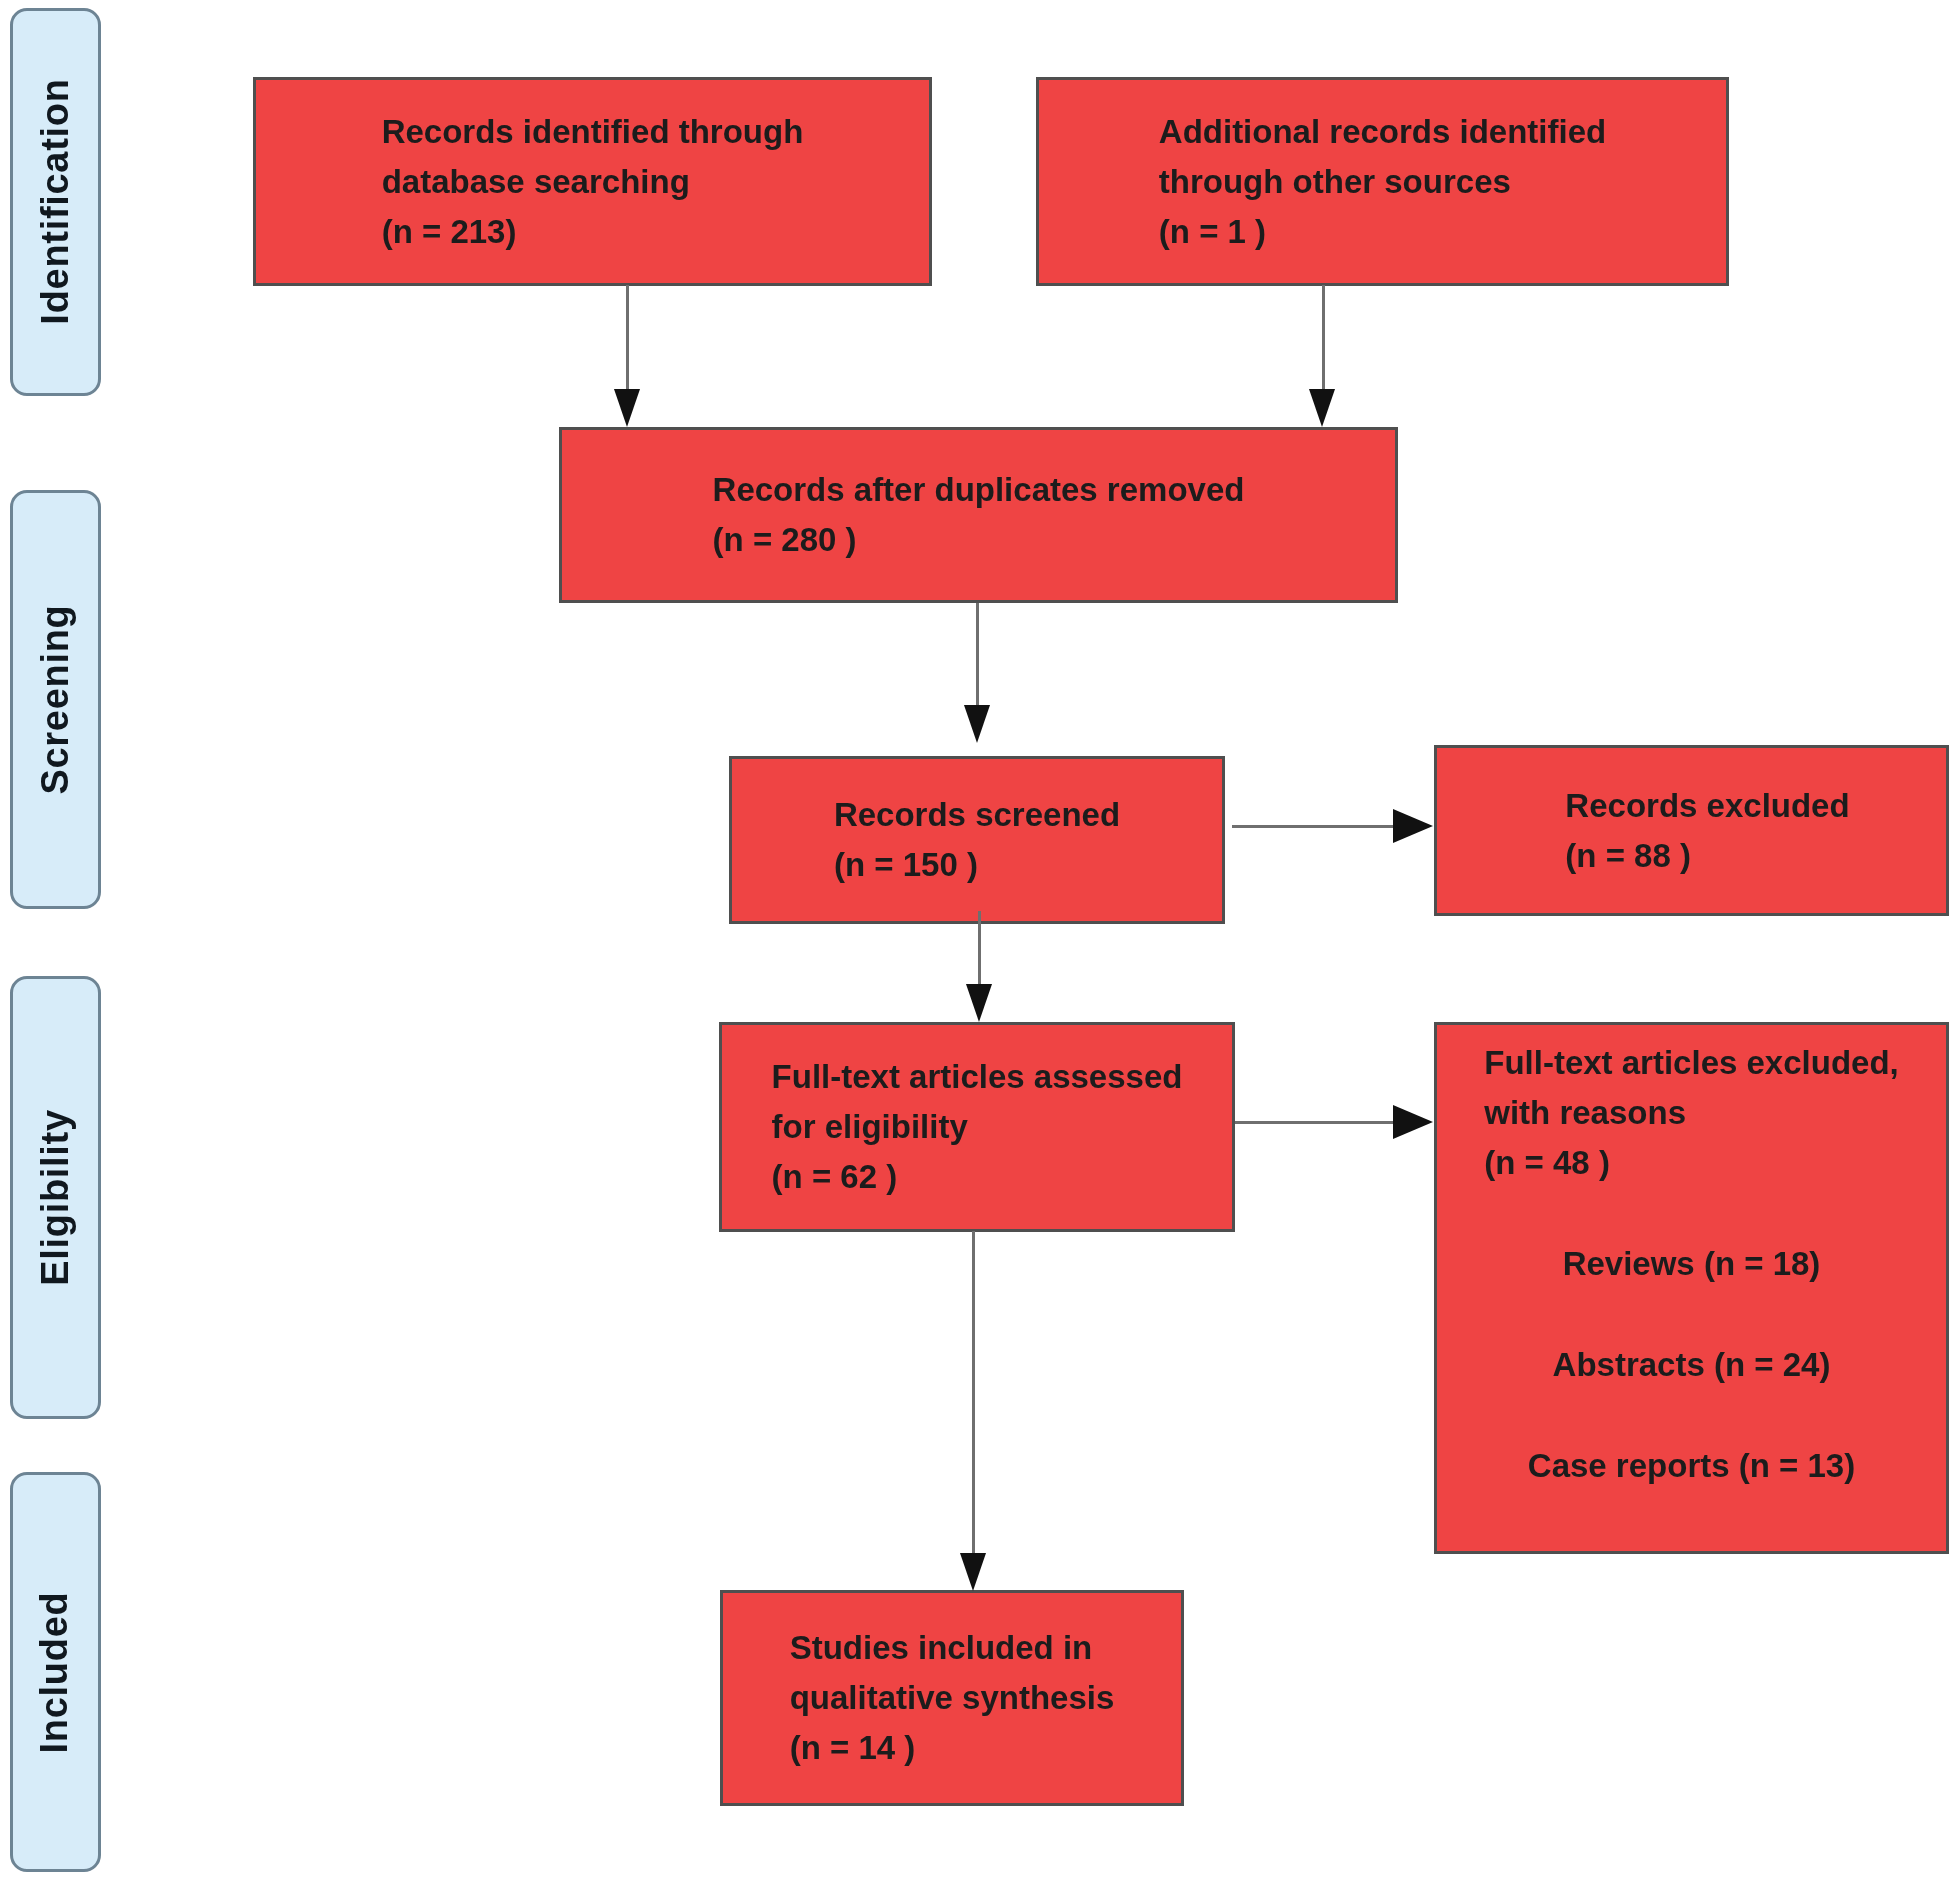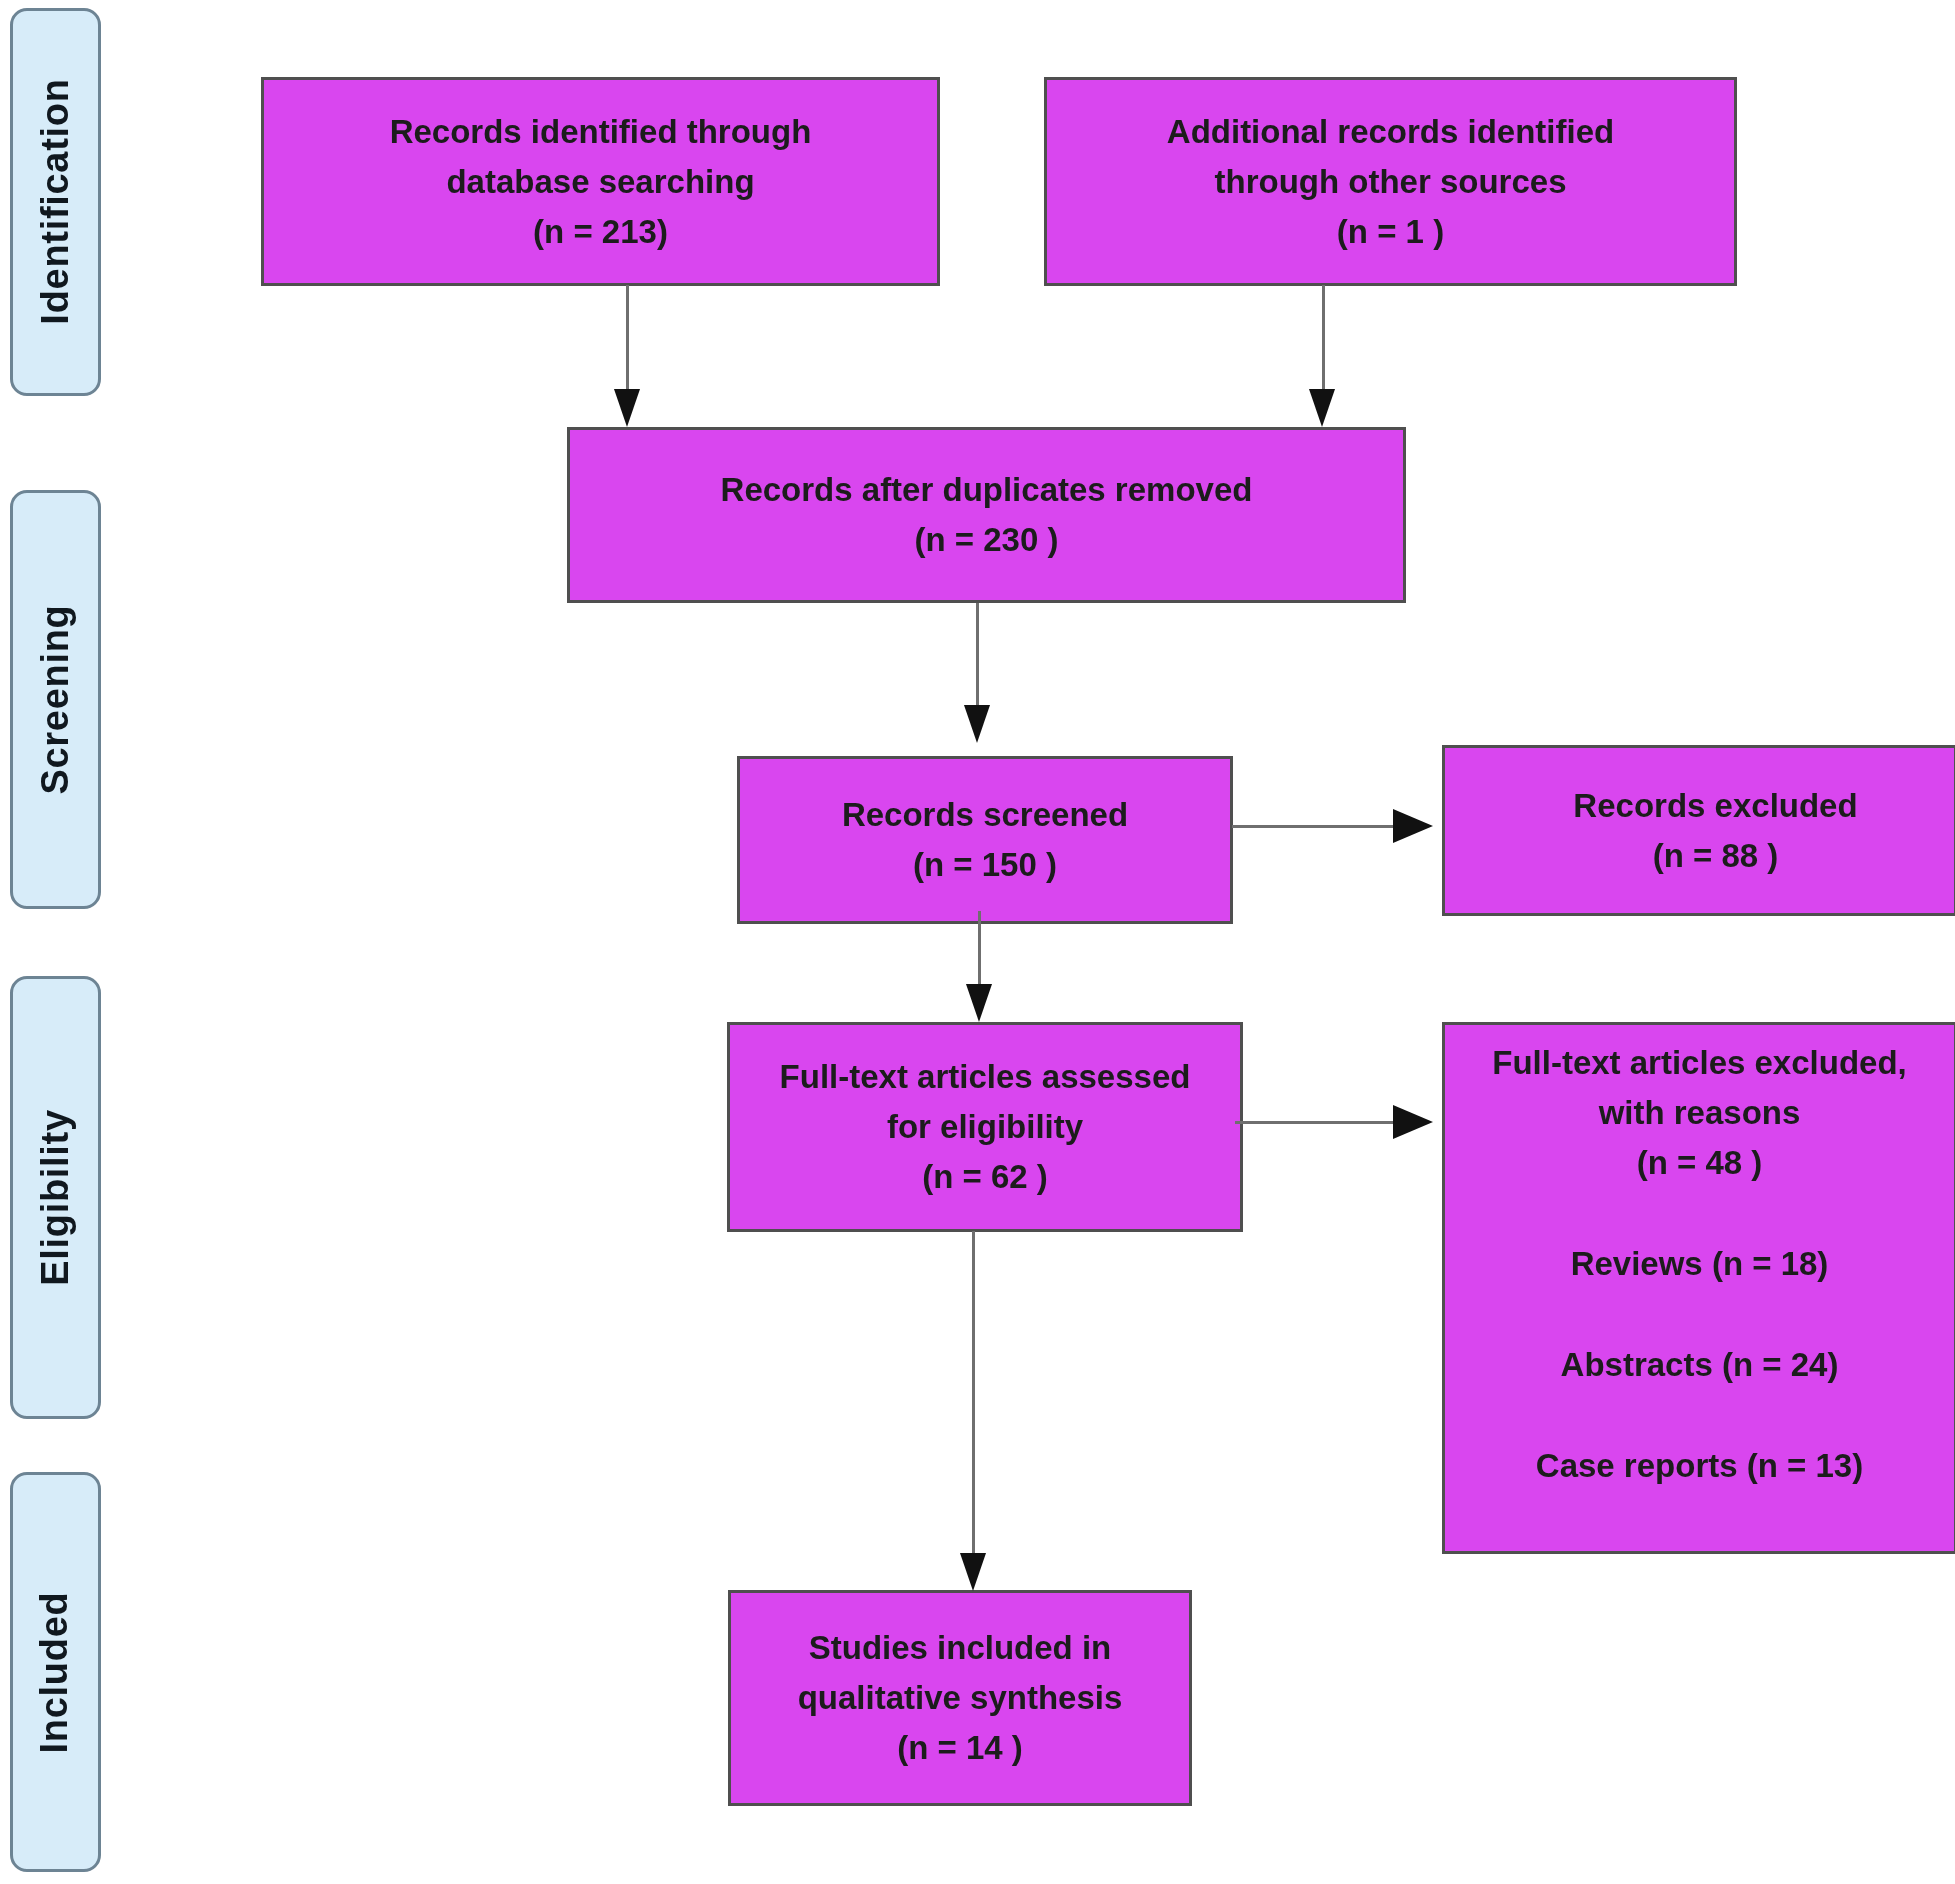--- a/index.html
+++ b/index.html
@@ -31,28 +31,27 @@
     white-space: nowrap;
     font-size: 38px;
     font-weight: 700;
     color: #10181f;
     letter-spacing: 0.7px;
   }
 
   
   .fbox {
     position: absolute;
-    background: #d946ef;
+    background: #ef4444;
     border: 3.3px solid #4f4f4f;
     box-sizing: border-box;
     display: flex;
     align-items: center;
     justify-content: center;
-    text-align: center;
-    margin-left: 8px;
+    text-align: left;
   }
   .fbox .txt {
     white-space: pre-line;
     font-size: 33px;
     font-weight: 600;
     line-height: 50px;
     color: #1c1c1c;
   }
   .fbox.reasons-box {
     flex-direction: column;
@@ -112,21 +111,21 @@
   </div>
 
   <div class="fbox" style="left:1036px; top:77px; width:693px; height:209px;">
     <div class="txt">Additional records identified
 through other sources
 (n = 1 )</div>
   </div>
 
   <div class="fbox" style="left:559px; top:427px; width:839px; height:176px;">
     <div class="txt">Records after duplicates removed
-(n = 230 )</div>
+(n = 280 )</div>
   </div>
 
   <div class="fbox" style="left:729px; top:756px; width:496px; height:168px;">
     <div class="txt">Records screened
 (n = 150 )</div>
   </div>
 
   <div class="fbox" style="left:1434px; top:745px; width:515px; height:171px;padding-left:32px;">
     <div class="txt">Records excluded
 (n = 88 )</div>

